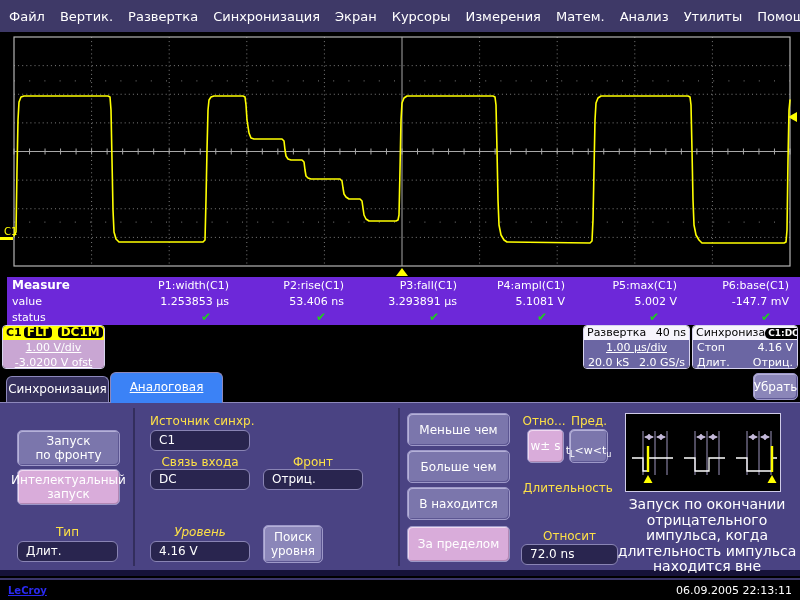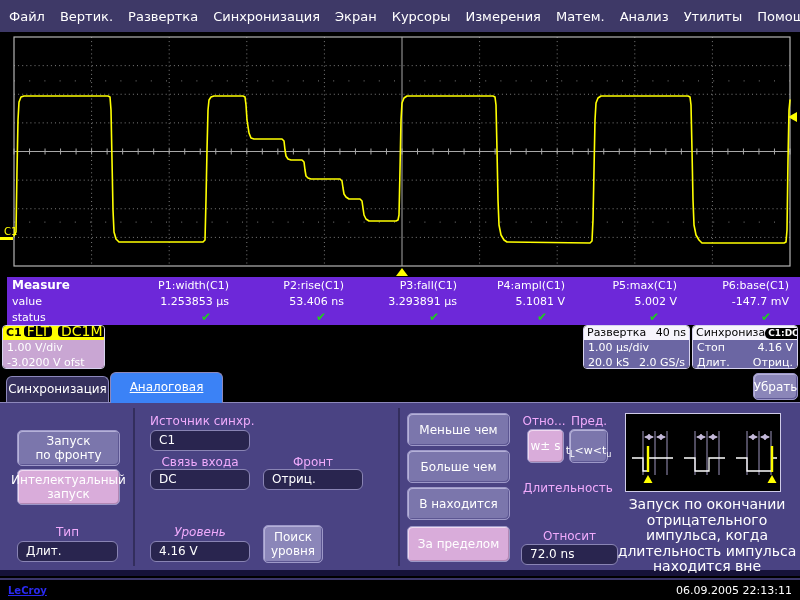--- a/index.html
+++ b/index.html
@@ -26,26 +26,26 @@
   .m-cell { text-align:right; padding-right:8px; white-space:nowrap; }
   .m-check { color:#21cc21; font-weight:bold; font-size:12px; text-align:right; padding-right:26px; }
 
   
   .desc { position:absolute; top:325px; height:44px; border:1px solid #d6d2ee;
     border-radius:4px; overflow:hidden; font-size:11px; cursor:default; }
   .desc-head { height:14px; display:flex; align-items:center; justify-content:space-between;
     padding:0 3px; font-size:11px; line-height:14px; white-space:nowrap; }
   .desc-body { height:30px; padding:0 4px; color:#fff; }
   .desc-body .r { height:15px; line-height:15px; white-space:nowrap; }
-  .right { text-align:left; }
+  .right { text-align:center;text-decoration:underline; }
   .spread { display:flex; justify-content:space-between; }
   .ch1-head { background:#ffff00; color:#000; font-weight:bold; }
   .ch1-body { background:#c9a6d3; }
-  .badge-yellow { background:#000; color:#ffff00; border-radius:4px; font-size:14px;
-    font-weight:normal; padding:0 3px; margin-left:2px; line-height:11px; display:inline-block; }
+  .badge-yellow { background:#000; color:#ffff00; border-radius:4px; font-size:12px;
+    font-weight:bold; padding:0 3px; margin-left:2px; line-height:11px; display:inline-block; }
   .head-white { background:#f6f4fc; color:#000; }
   .body-purple { background:#6b66a3; }
   .badge-black { background:#000; color:#fff; border-radius:5px; font-size:9px;
     font-weight:bold; padding:0 3px; line-height:11px; display:inline-block; }
 
   
   .dialog { position:absolute; top:370px; left:0; width:800px; height:208px; background:#000; }
   .tab { position:absolute; color:#fff; font-size:12px; text-align:center;
     border:1px solid #8d88bb; border-bottom:none; border-radius:6px 6px 0 0; cursor:default; }
   .tab-inactive { left:6px; top:6px; width:103px; height:26px; line-height:25px; background:#36315e; }
@@ -57,21 +57,21 @@
   .btn { display:flex; align-items:center; justify-content:center; text-align:center;
     color:#fff; font-size:12px; line-height:14px; background:#7b76ac;
     border:1px solid #9d98c8; border-radius:5px;
     box-shadow:inset 1px 1px 0 #b5b1d8, inset -1px -1px 0 #5c5692;
     cursor:default; white-space:pre-line; }
   .btn-pink { background:#d9acda; box-shadow:inset 1px 1px 0 #f0d8f0, inset -1px -1px 0 #b288b4; }
   .btn-lite { background:#8b86b9; }
   .btn-close { position:absolute; left:753px; top:3px; width:45px; height:27px;
     font-family:"DejaVu Sans", sans-serif; }
   .p-abs { position:absolute; }
-  .label { position:absolute; color:#f0abfc; font-size:12px; text-align:center; white-space:nowrap; }
+  .label { position:absolute; color:#fde047; font-size:12px; text-align:center; white-space:nowrap; }
   .field { position:absolute; height:21px; background:#29254f; border:1px solid #8984b4;
     border-radius:6px; color:#fff; font-size:12px; line-height:19px; padding-left:8px;
     white-space:nowrap; cursor:default; }
   .sub { font-size:8px; }
   .diagram { position:absolute; left:625px; top:10px; width:156px; height:79px;
     background:#000; border:1px solid #cfcbe8; }
   .hint { position:absolute; left:616px; top:94px; width:182px; color:#fff;
     font-size:14px; line-height:15.5px; text-align:center; }
 
   

